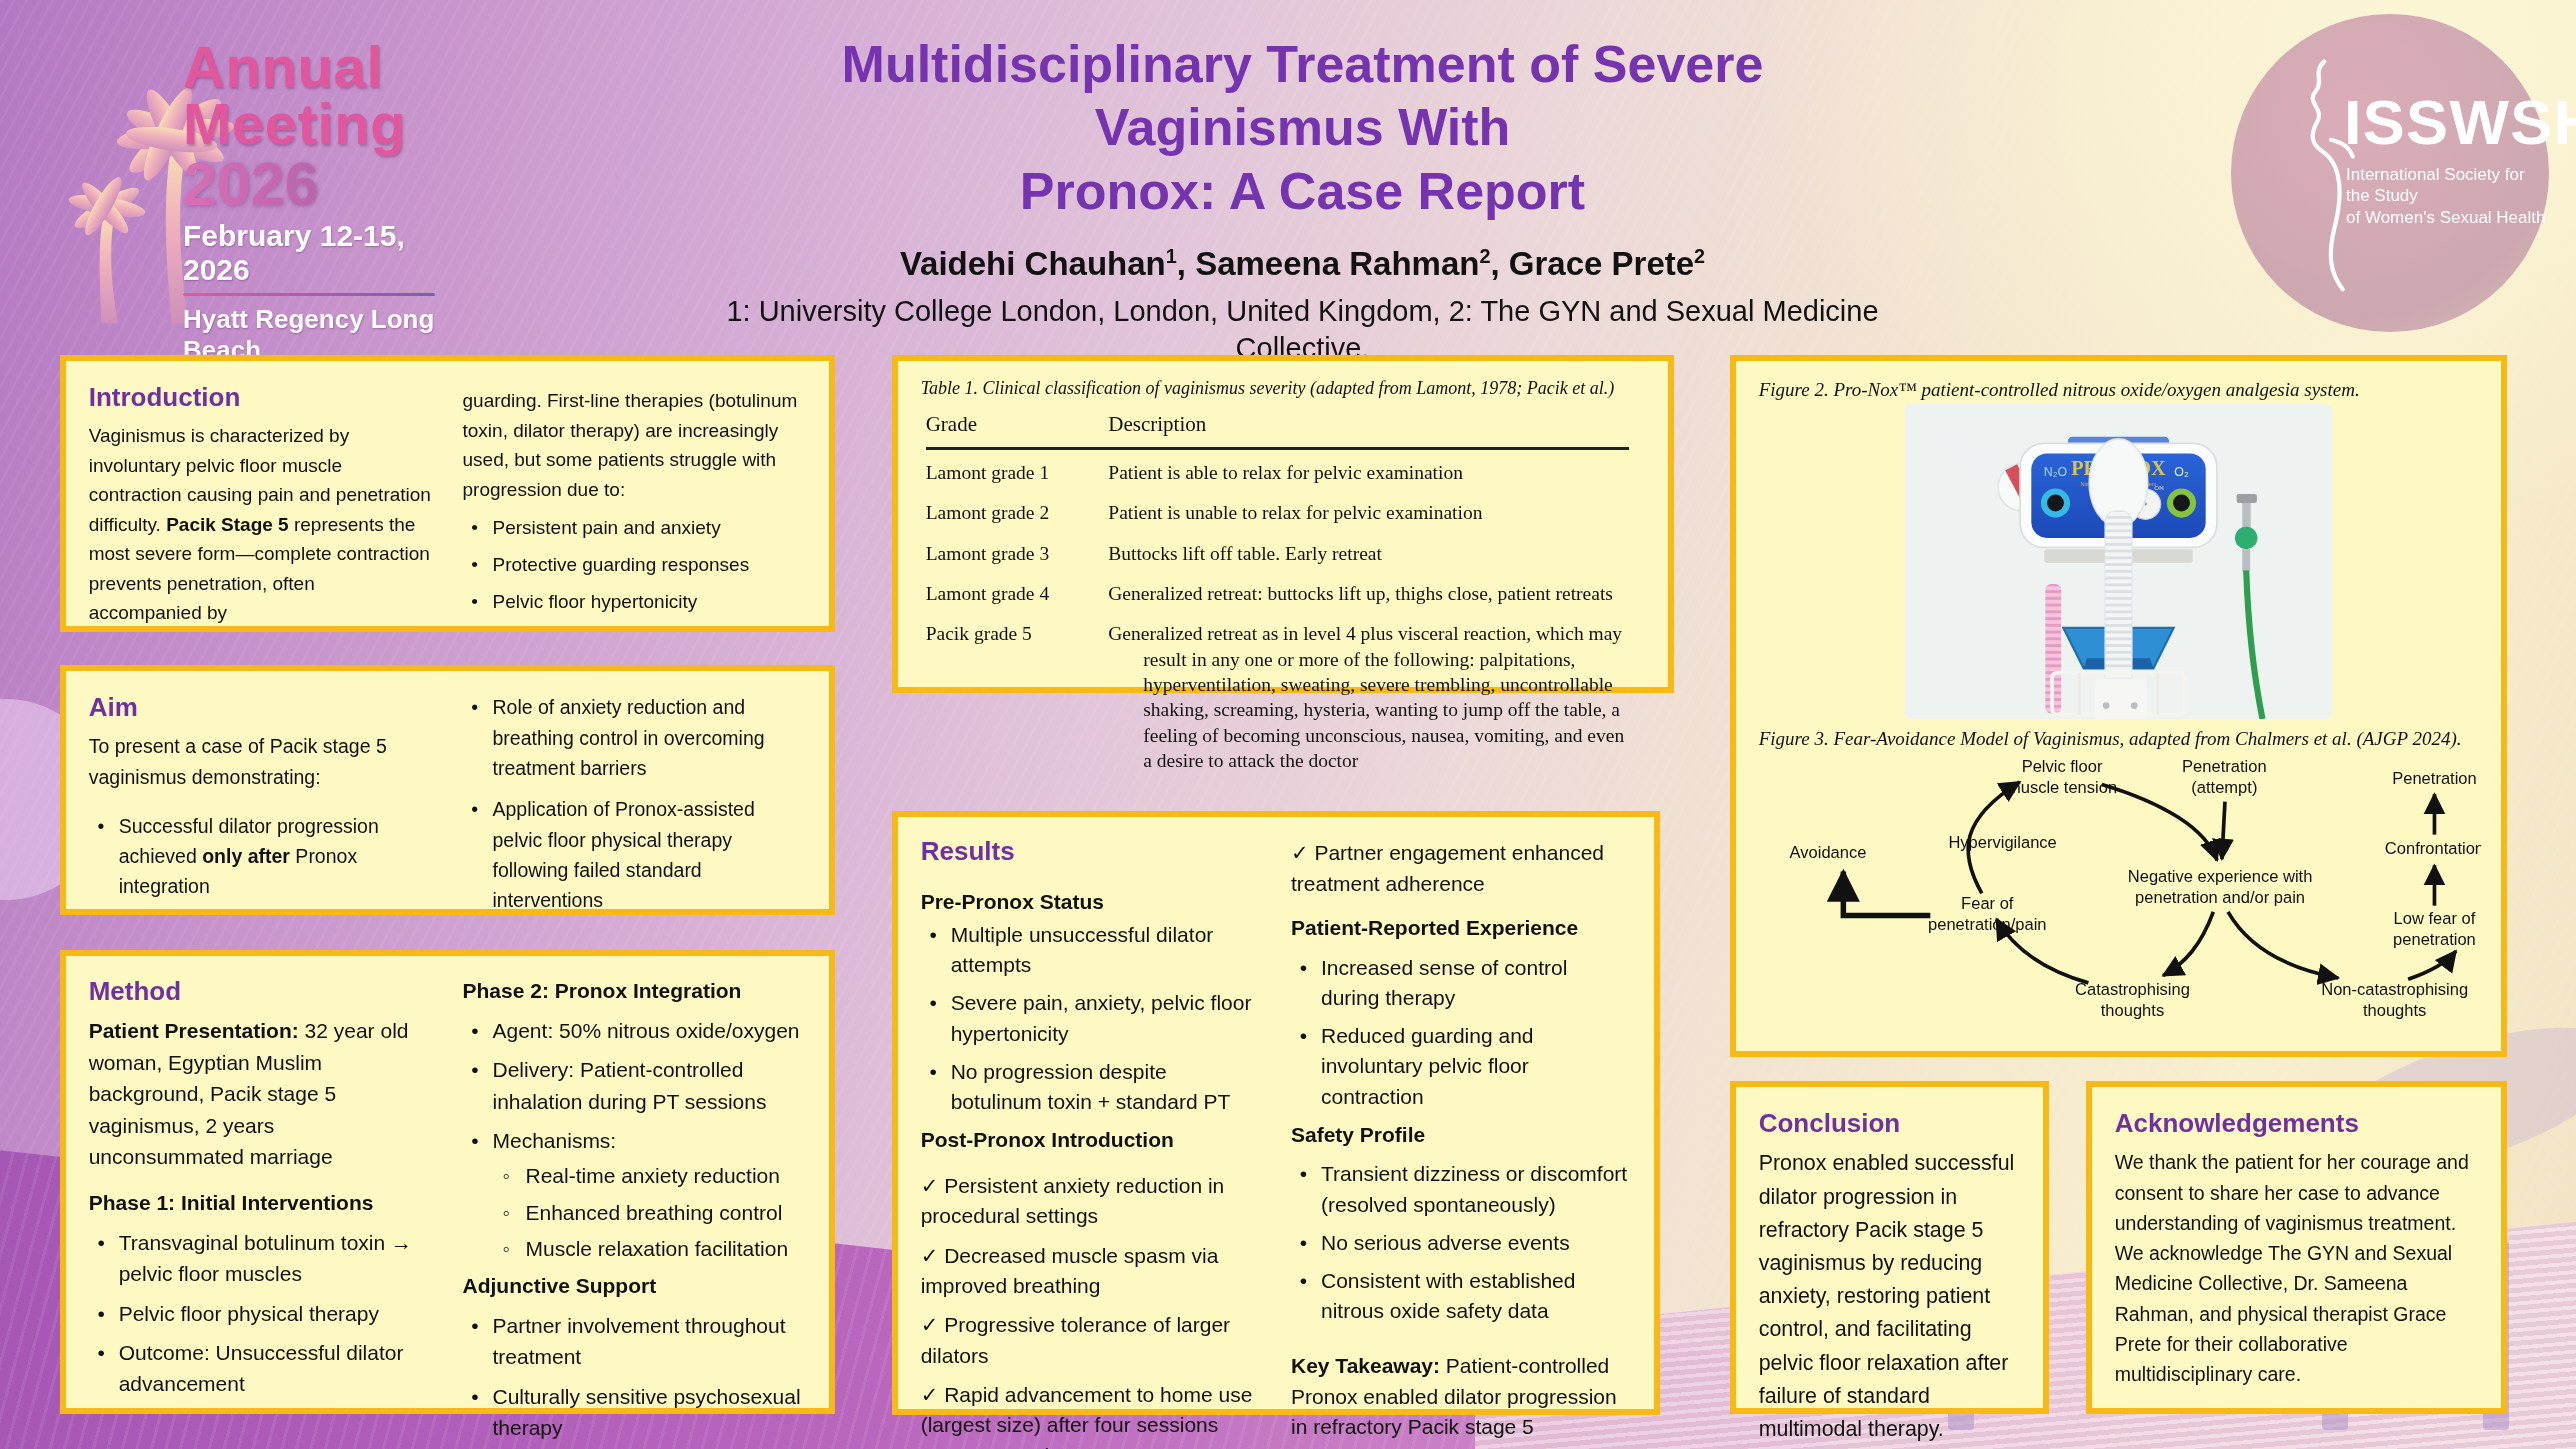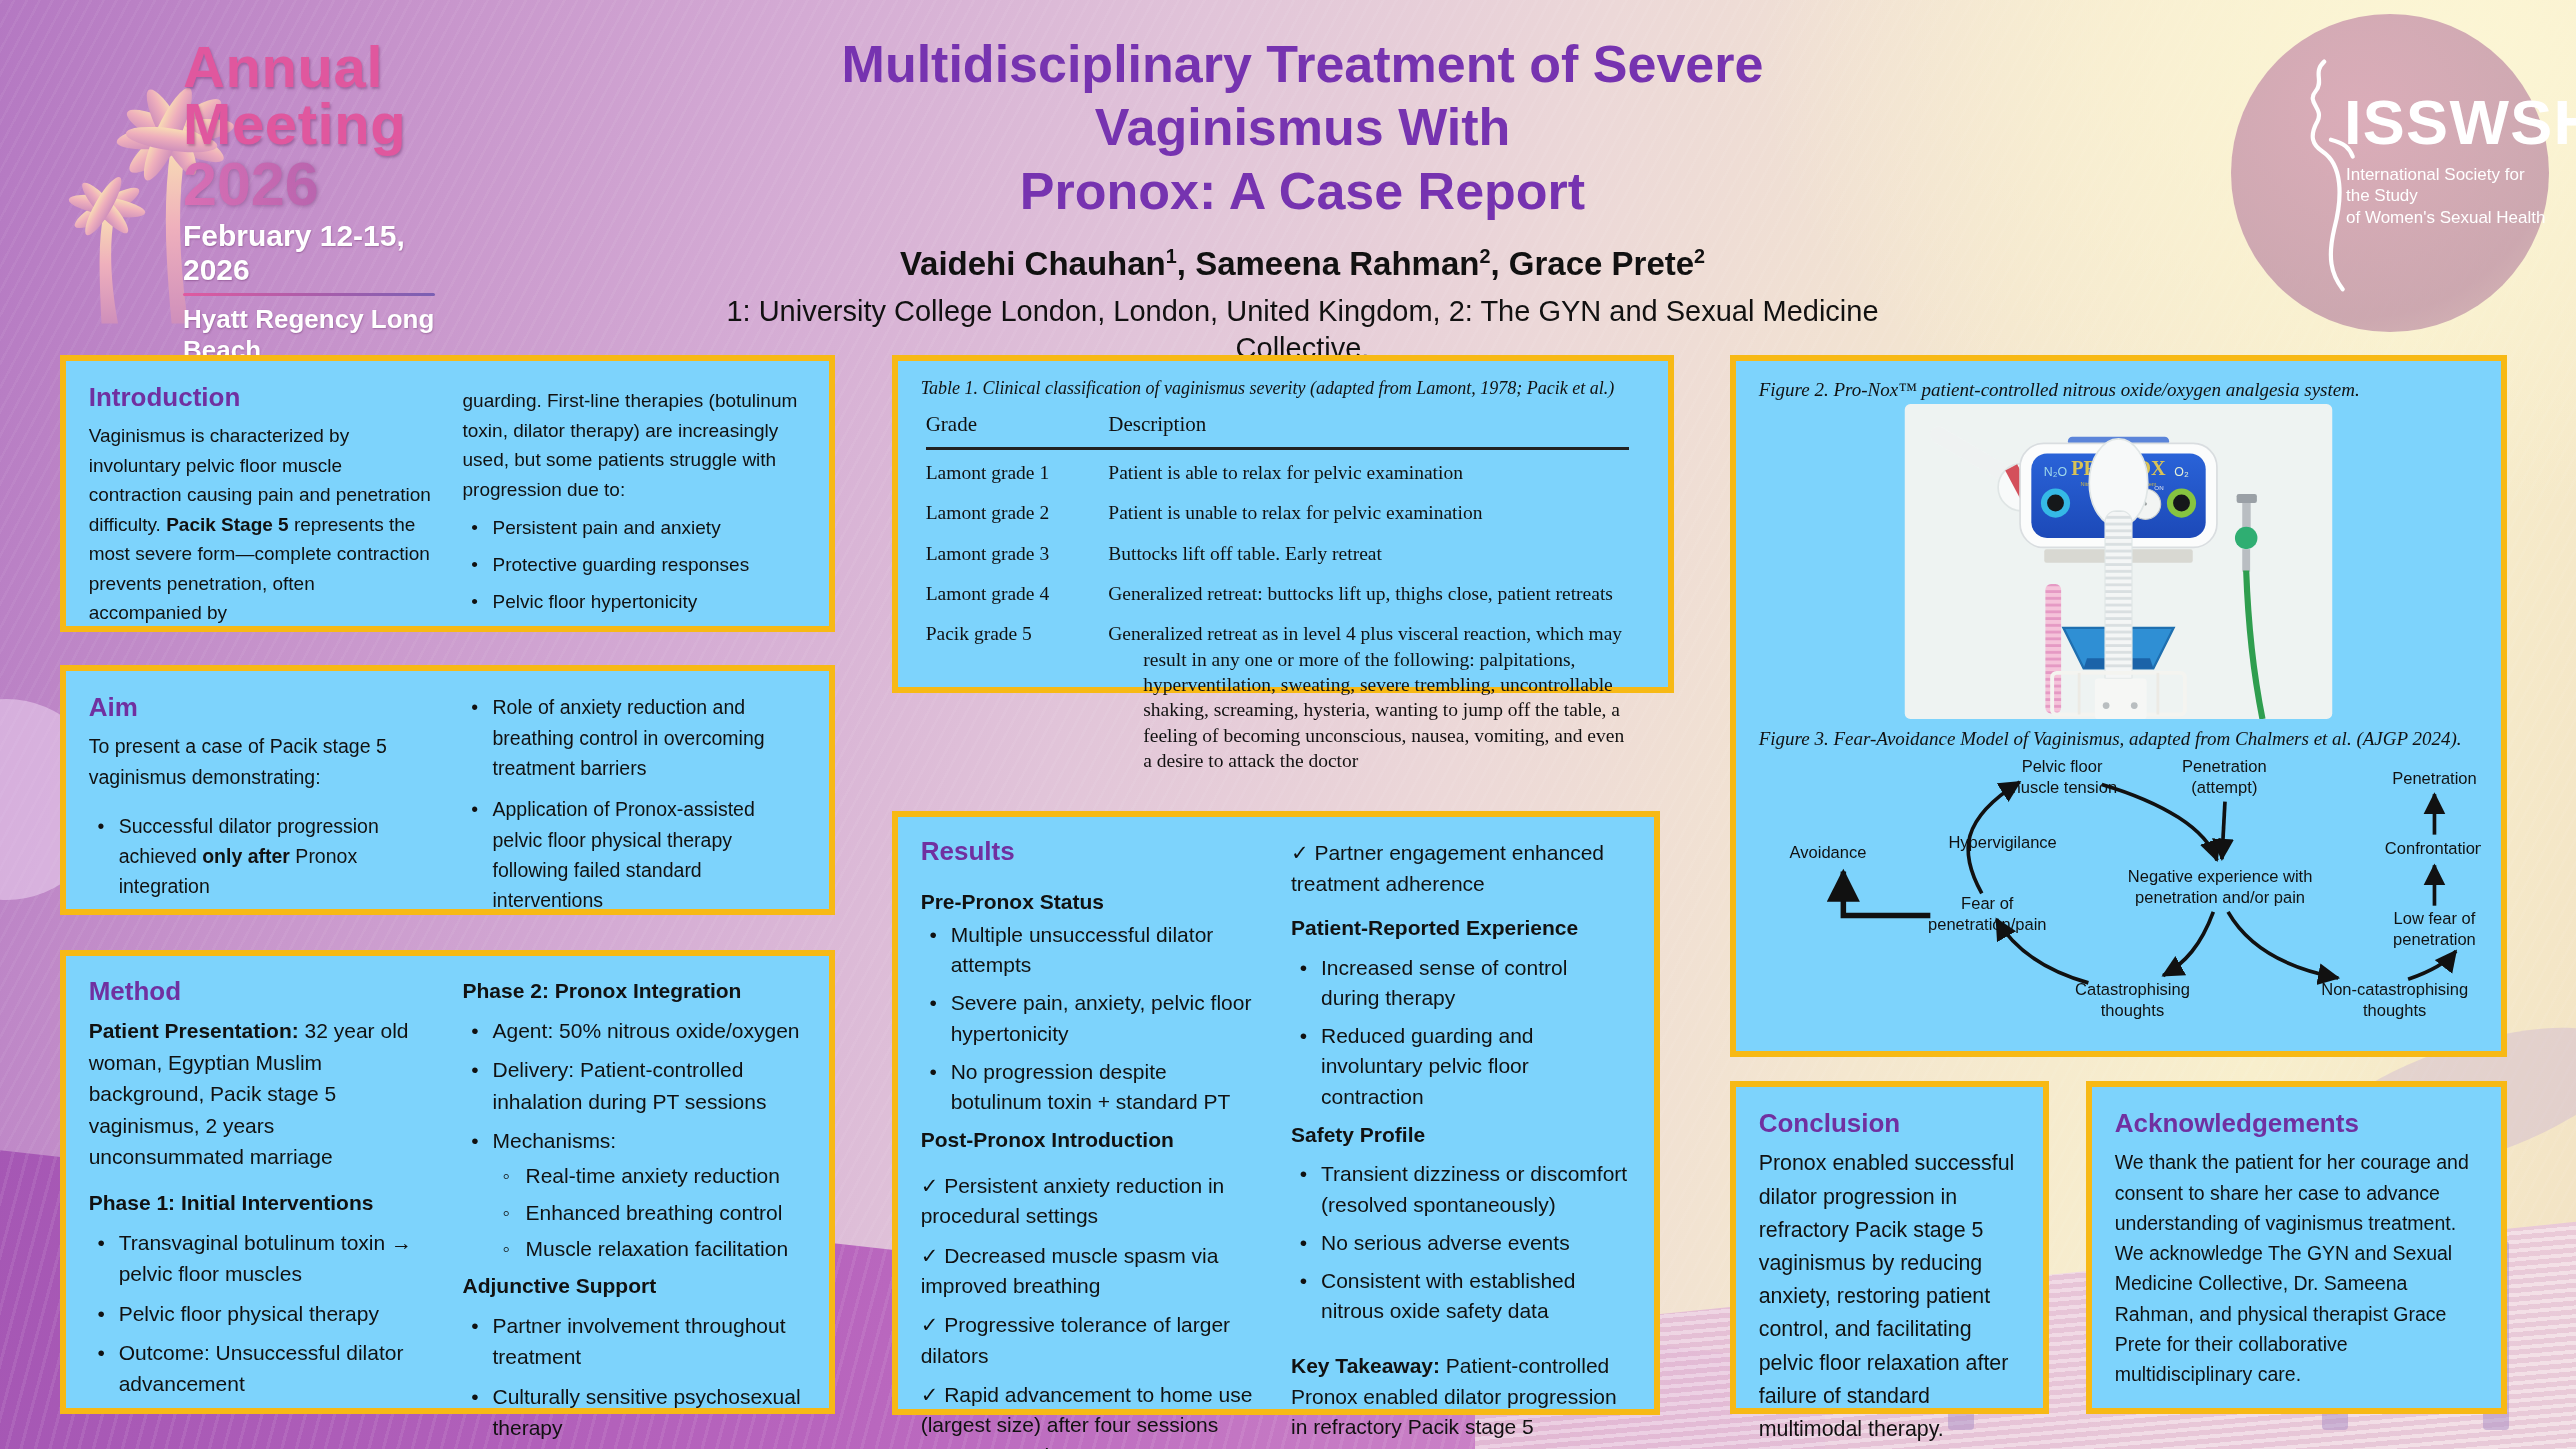--- a/index.html
+++ b/index.html
@@ -45,21 +45,21 @@
   .title-wrap h2{margin:21.4px 0 0 0;font-size:33px;color:#111;font-weight:bold;}
   .title-wrap sup{font-size:60%;}
   .affil{margin:10px 0 0 0;font-size:29px;line-height:1.3;color:#111;}
   .org-logo{position:absolute;left:2231px;top:14px;width:318px;height:318px;border-radius:50%;
     background:radial-gradient(circle at 40% 32%,rgba(213,160,180,.85),rgba(180,128,158,.65) 70%,rgba(180,128,158,.45));}
   .org-logo svg{position:absolute;left:35px;top:35px;}
   .org-acronym{position:absolute;left:113px;top:72px;font-size:63px;font-weight:bold;color:#fff;
     font-family:"Liberation Sans",sans-serif;letter-spacing:1.3px;}
   .org-sub{position:absolute;left:115px;top:150px;font-size:17px;line-height:1.25;color:#fff;}
   
-  .panel{position:absolute;background:#7dd3fc;border:6.3px solid #f7b915;box-sizing:border-box;
+  .panel{position:absolute;background:#fef9c3;border:6.3px solid #f7b915;box-sizing:border-box;
          padding:16.4px 22.7px;}
   .panel h2{margin:0 0 3.8px 0;font-size:26px;color:#7030A0;font-weight:bold;}
   .cols{display:flex;gap:30px;}
   .col{flex:1;min-width:0;}
   ul{list-style:none;margin:8.8px 0 0 0;padding:0;}
   li{position:relative;padding-left:30px;margin-bottom:7.6px;}
   li::before{content:"•";position:absolute;left:8.8px;}
   li.sub{padding-left:63px;margin-bottom:5px;}
   li.sub::before{content:"◦";left:40px;}
   p.check{margin:8.8px 0 0 0;}

